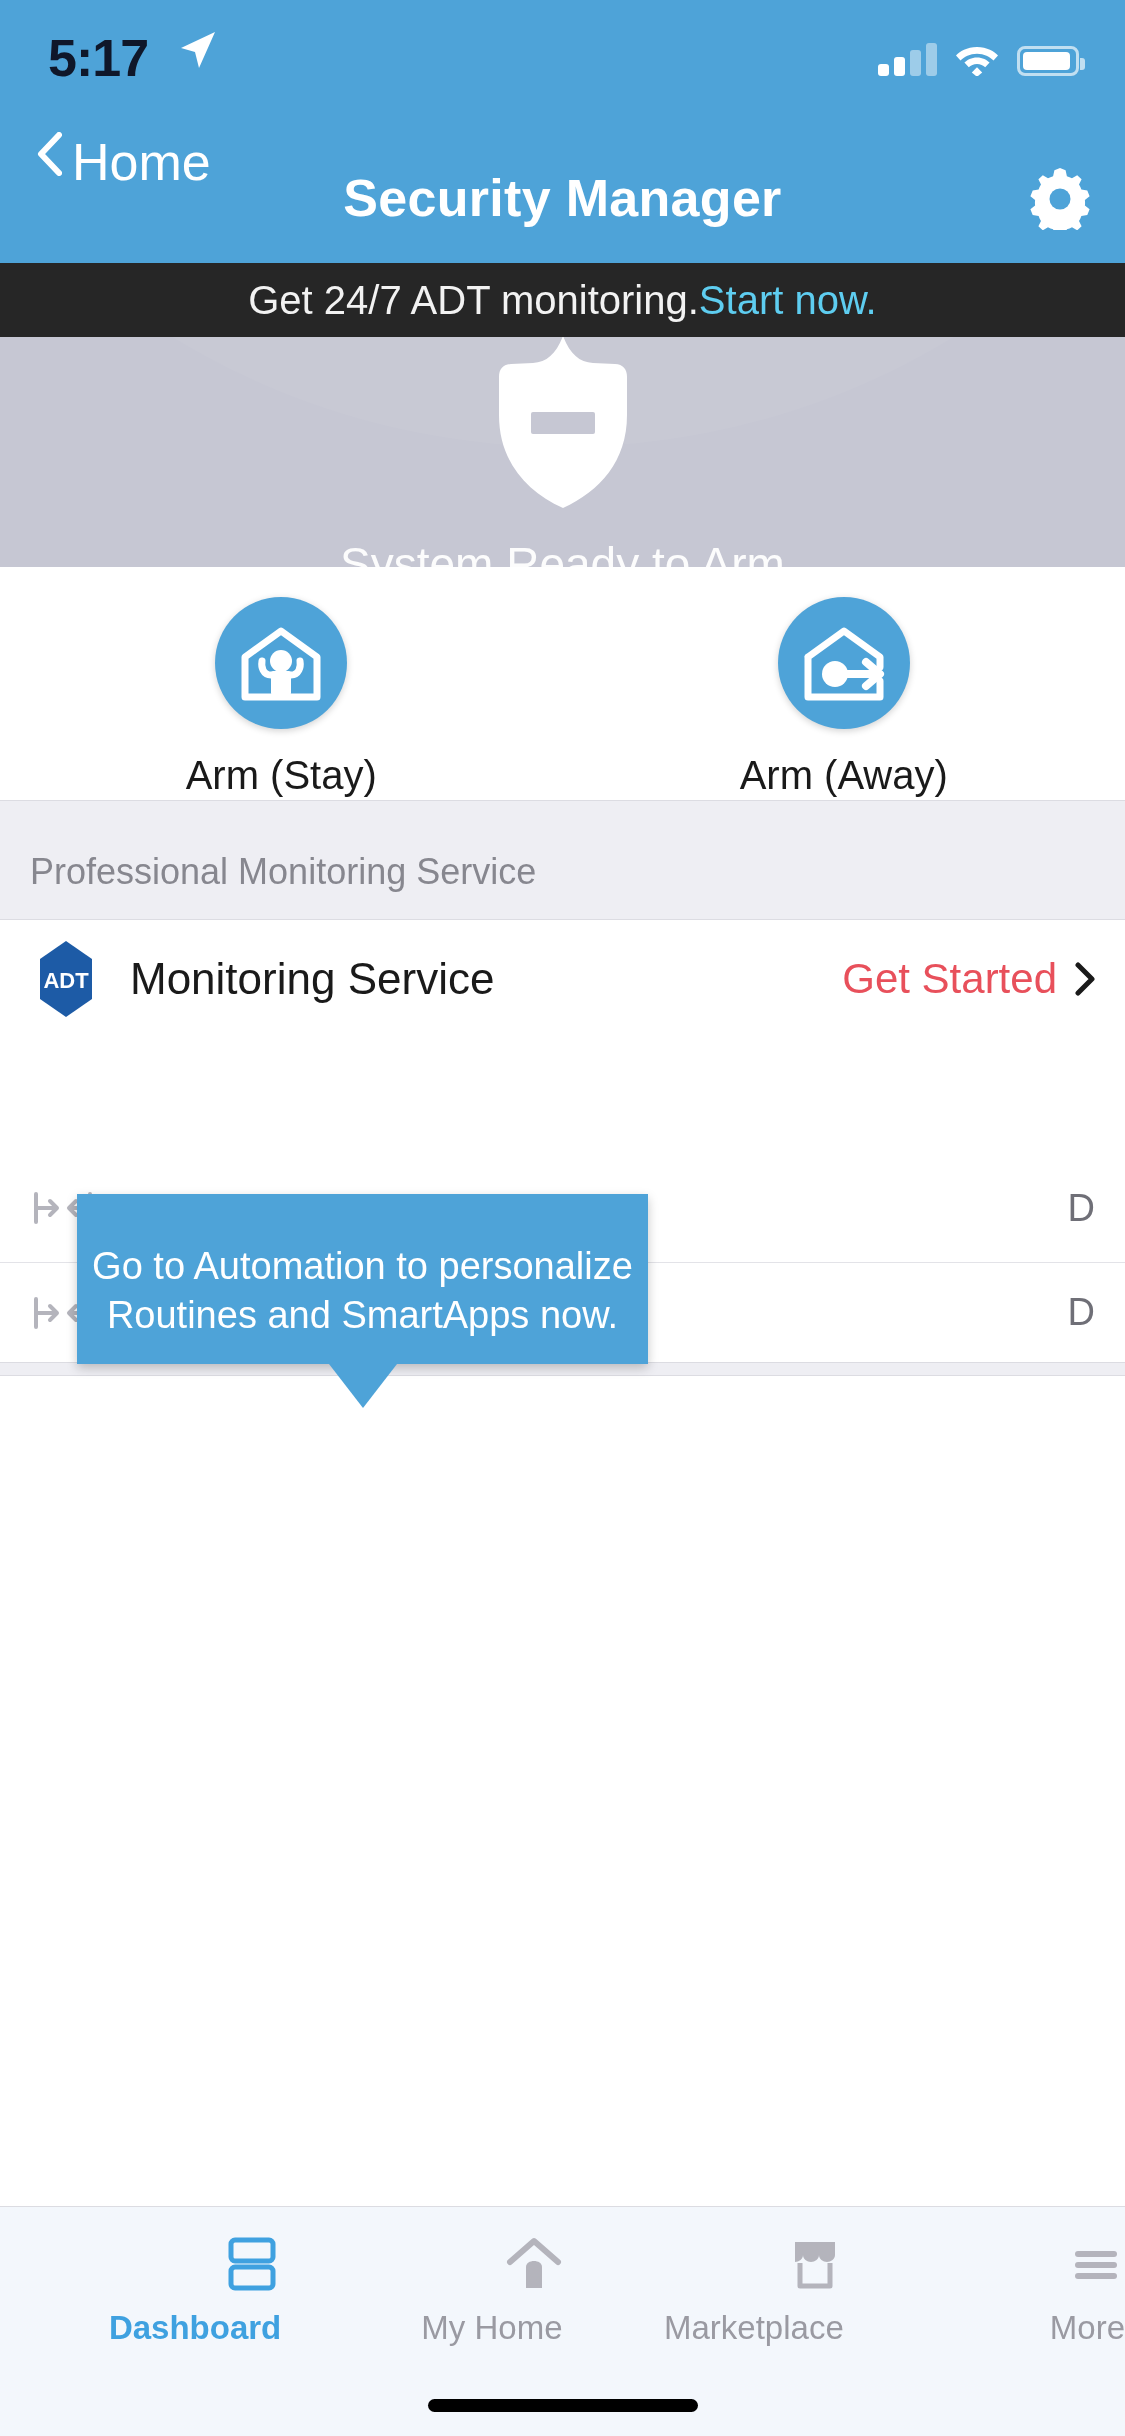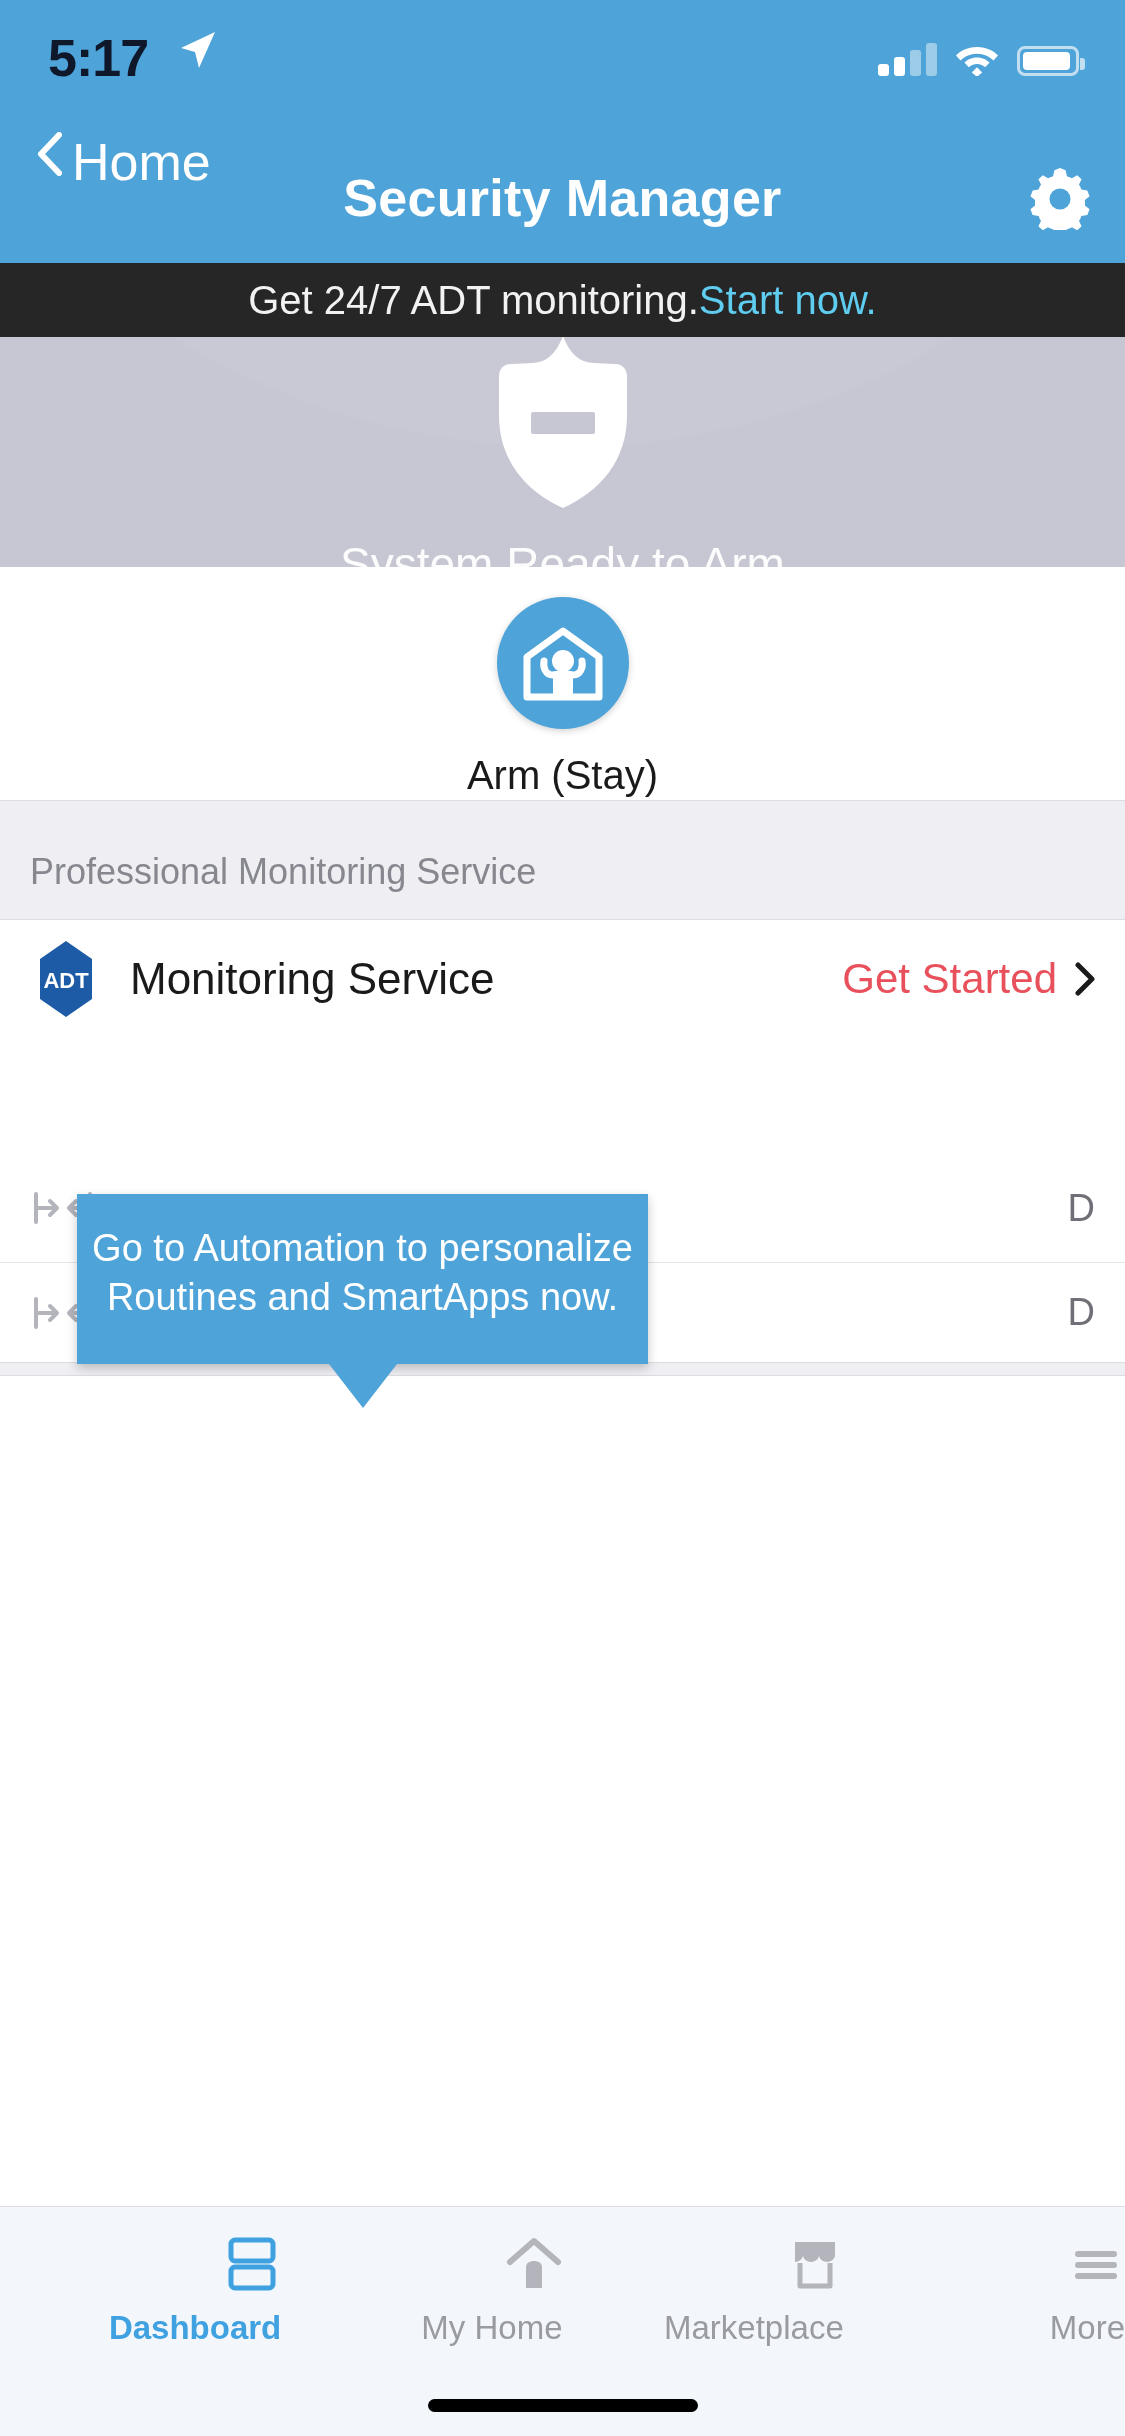--- a/index.html
+++ b/index.html
@@ -123,21 +123,21 @@
 
   .list-bottom { position:absolute; top:1362px; left:0; width:1125px; height:14px; background:#eeeef3; border-top:1px solid #dcdce2; border-bottom:1px solid #dcdce2; }
 
   
   .tooltip {
     position:absolute; left:77px; top:1194px; width:571px; height:170px;
     background:#4ea3d8; box-shadow:0 4px 10px rgba(0,0,0,.22);
     padding-top:26px; text-align:center; z-index:30;
   }
   .tt-title { font-size:44px; font-weight:700; color:#fff; line-height:1.18; }
-  .tt-body  { margin-top:4px; font-size:38px; color:#fff; line-height:1.28; }
+  .tt-body  { margin-top:22px; font-size:38px; color:#fff; line-height:1.28; }
   .tt-arrow {
     position:absolute; left:50%; top:170px; transform:translateX(-50%);
     width:0; height:0;
     border-left:34px solid transparent; border-right:34px solid transparent;
     border-top:44px solid #4ea3d8;
   }
 
   
   .tabbar {
     position:absolute; bottom:0; left:0; width:1125px; height:230px;
@@ -220,20 +220,31 @@
           <path d="M10 40 L46 14 L82 40 L82 80 L10 80 Z" fill="none" stroke="#fff" stroke-width="7" stroke-linejoin="round"></path>
           <circle cx="46" cy="44" r="11" fill="#fff"></circle>
           <rect x="36" y="54" width="20" height="24" rx="2" fill="#fff"></rect>
           <path d="M36 58 C28 58 26 50 27 44" fill="none" stroke="#fff" stroke-width="7" stroke-linecap="round"></path>
           <path d="M56 58 C64 58 66 50 65 44" fill="none" stroke="#fff" stroke-width="7" stroke-linecap="round"></path>
         </svg>
       </div>
       <div class="arm-label">Arm (Stay)</div>
     </div>
 
+    <div class="armbtn">
+      <div class="arm-circle">
+        <svg width="92" height="92" viewBox="0 0 92 92">
+          <path d="M10 40 L46 14 L82 40 L82 50 M82 64 L82 80 L10 80 L10 40" fill="none" stroke="#fff" stroke-width="7" stroke-linejoin="round" stroke-linecap="round"></path>
+          <circle cx="37" cy="57" r="13" fill="#fff"></circle>
+          <path d="M44 57 L80 57" stroke="#fff" stroke-width="8" stroke-linecap="round"></path>
+          <path d="M68 45 L82 57 L68 69" fill="none" stroke="#fff" stroke-width="8" stroke-linecap="round" stroke-linejoin="round"></path>
+        </svg>
+      </div>
+      <div class="arm-label">Arm (Away)</div>
+    </div>
 
   </div>
 
   <div class="sect a">Professional Monitoring Service</div>
 
   <div class="row monitoring">
     <div class="adt-logo">
       <svg viewBox="0 0 72 78" width="72" height="78">
         <path d="M36 1 L62 19 L62 59 L36 77 L10 59 L10 19 Z" fill="#1d5ba6"></path>
         <text x="36" y="48" text-anchor="middle" font-family="Liberation Sans, sans-serif" font-size="22" font-weight="700" fill="#ffffff">ADT</text>

